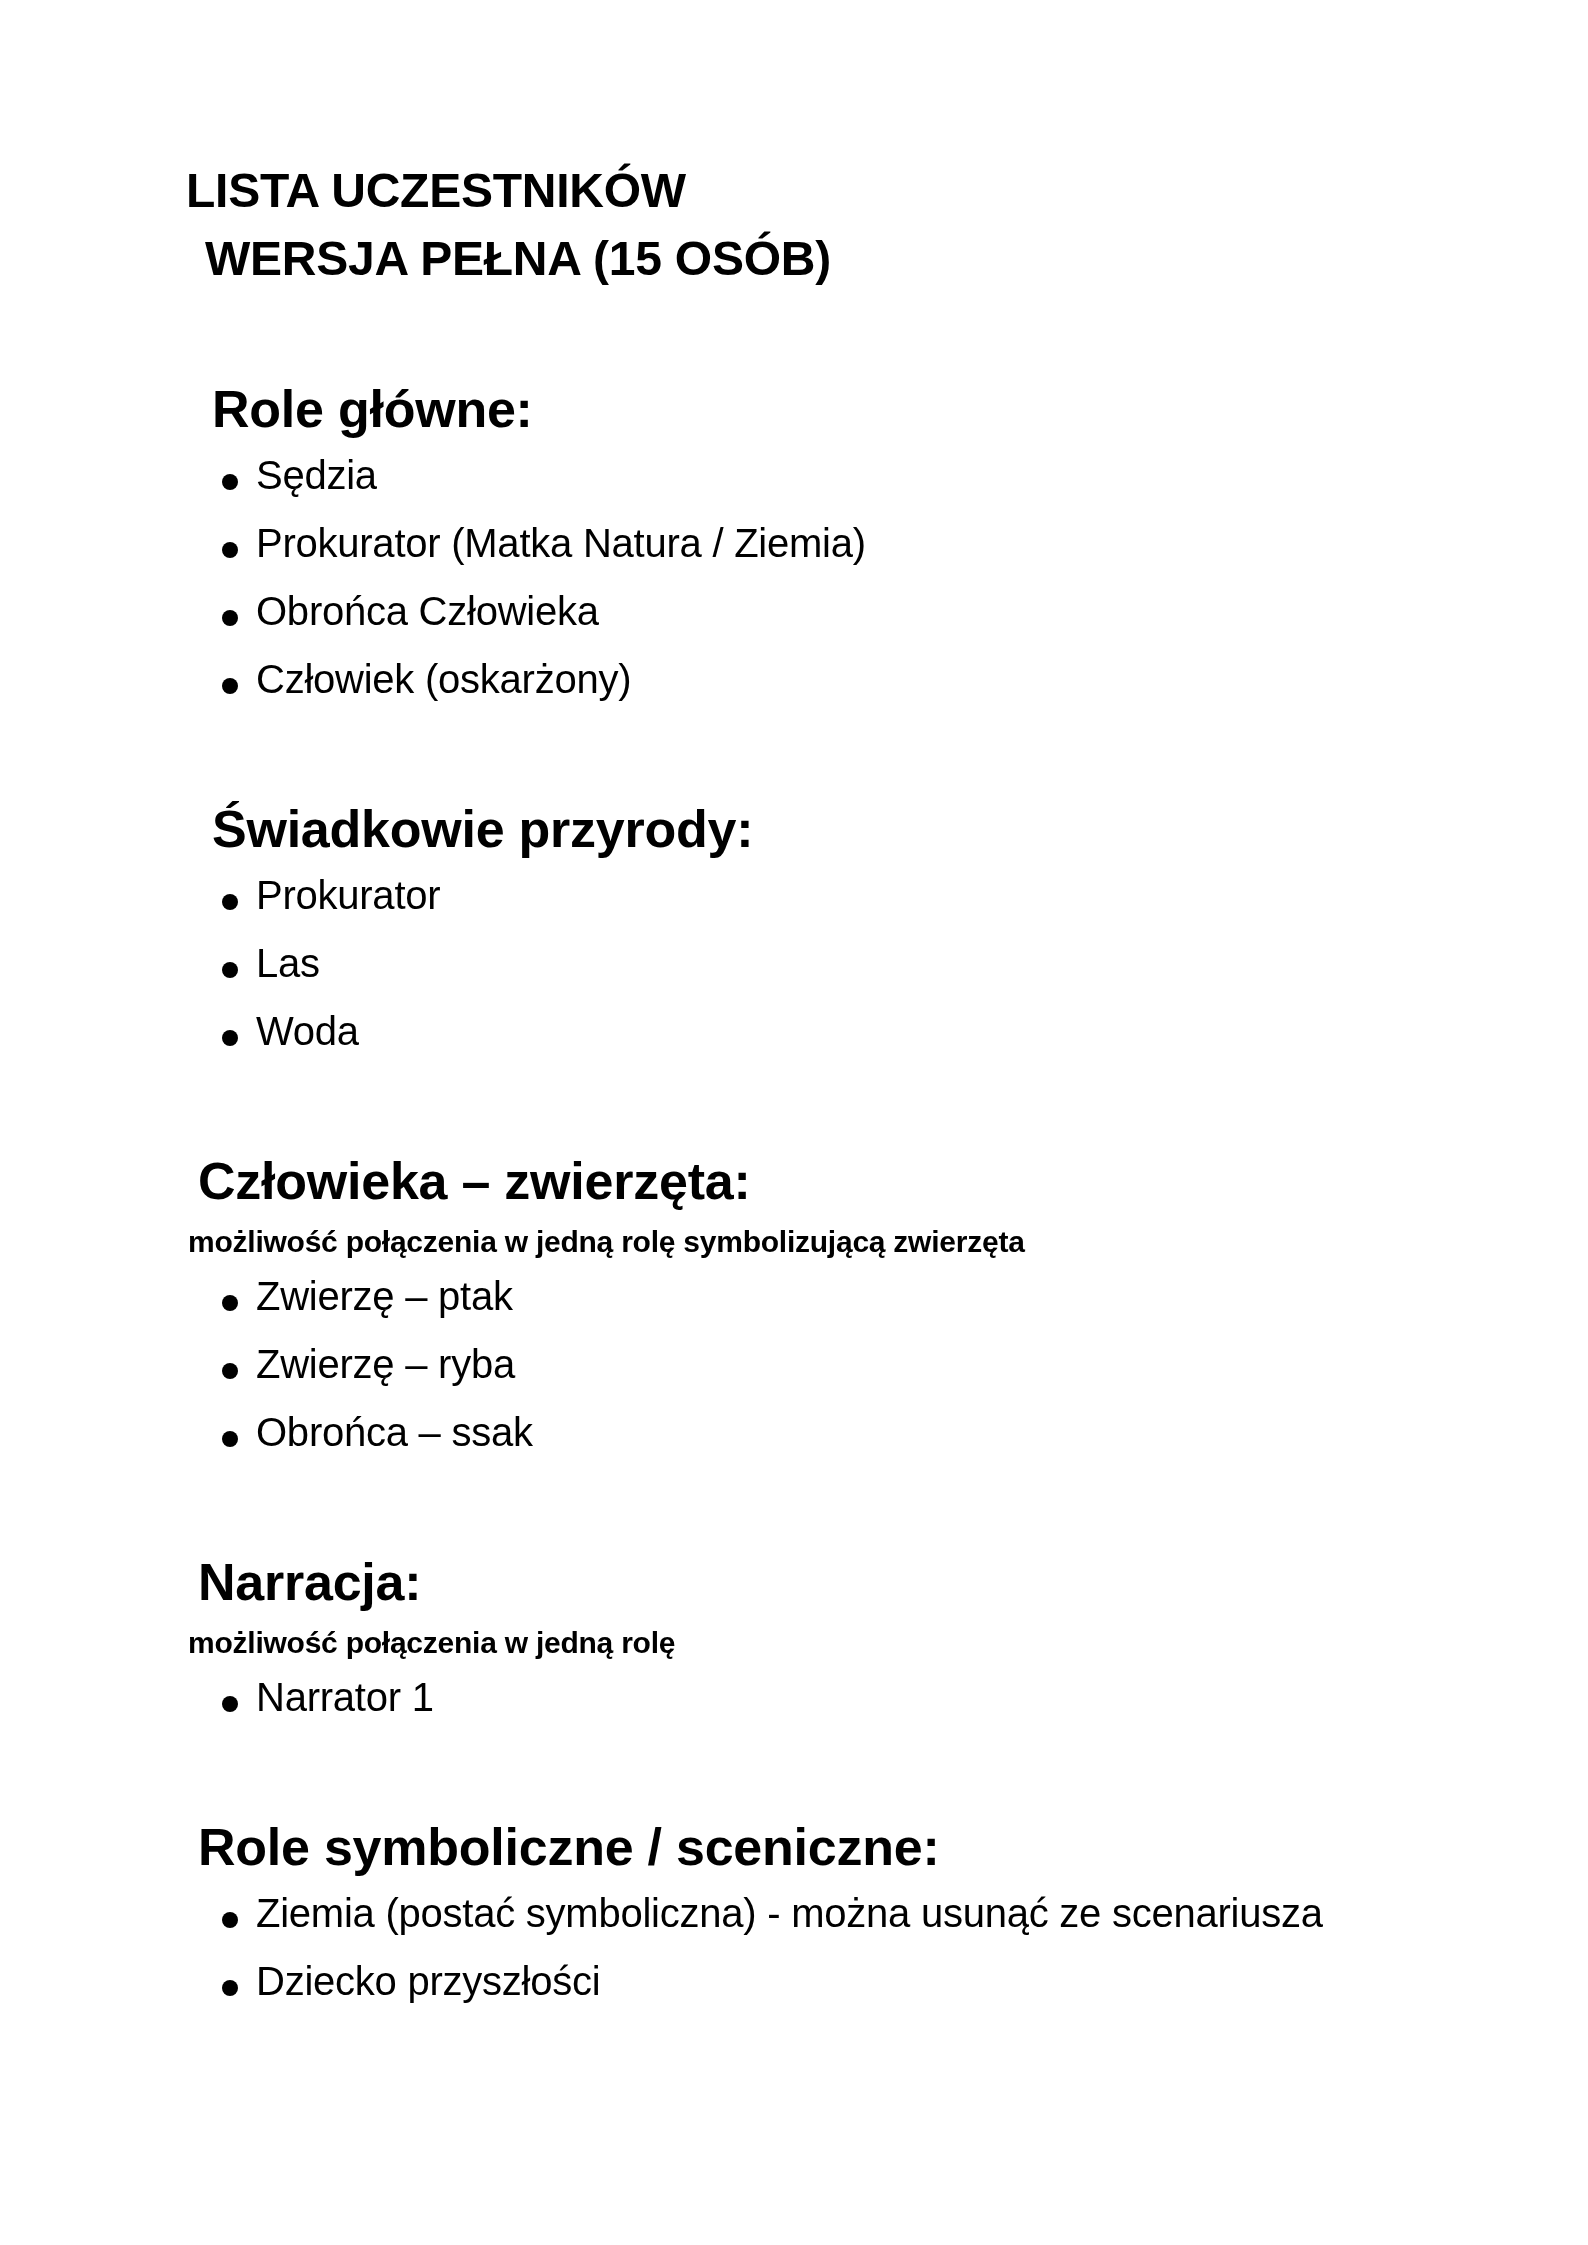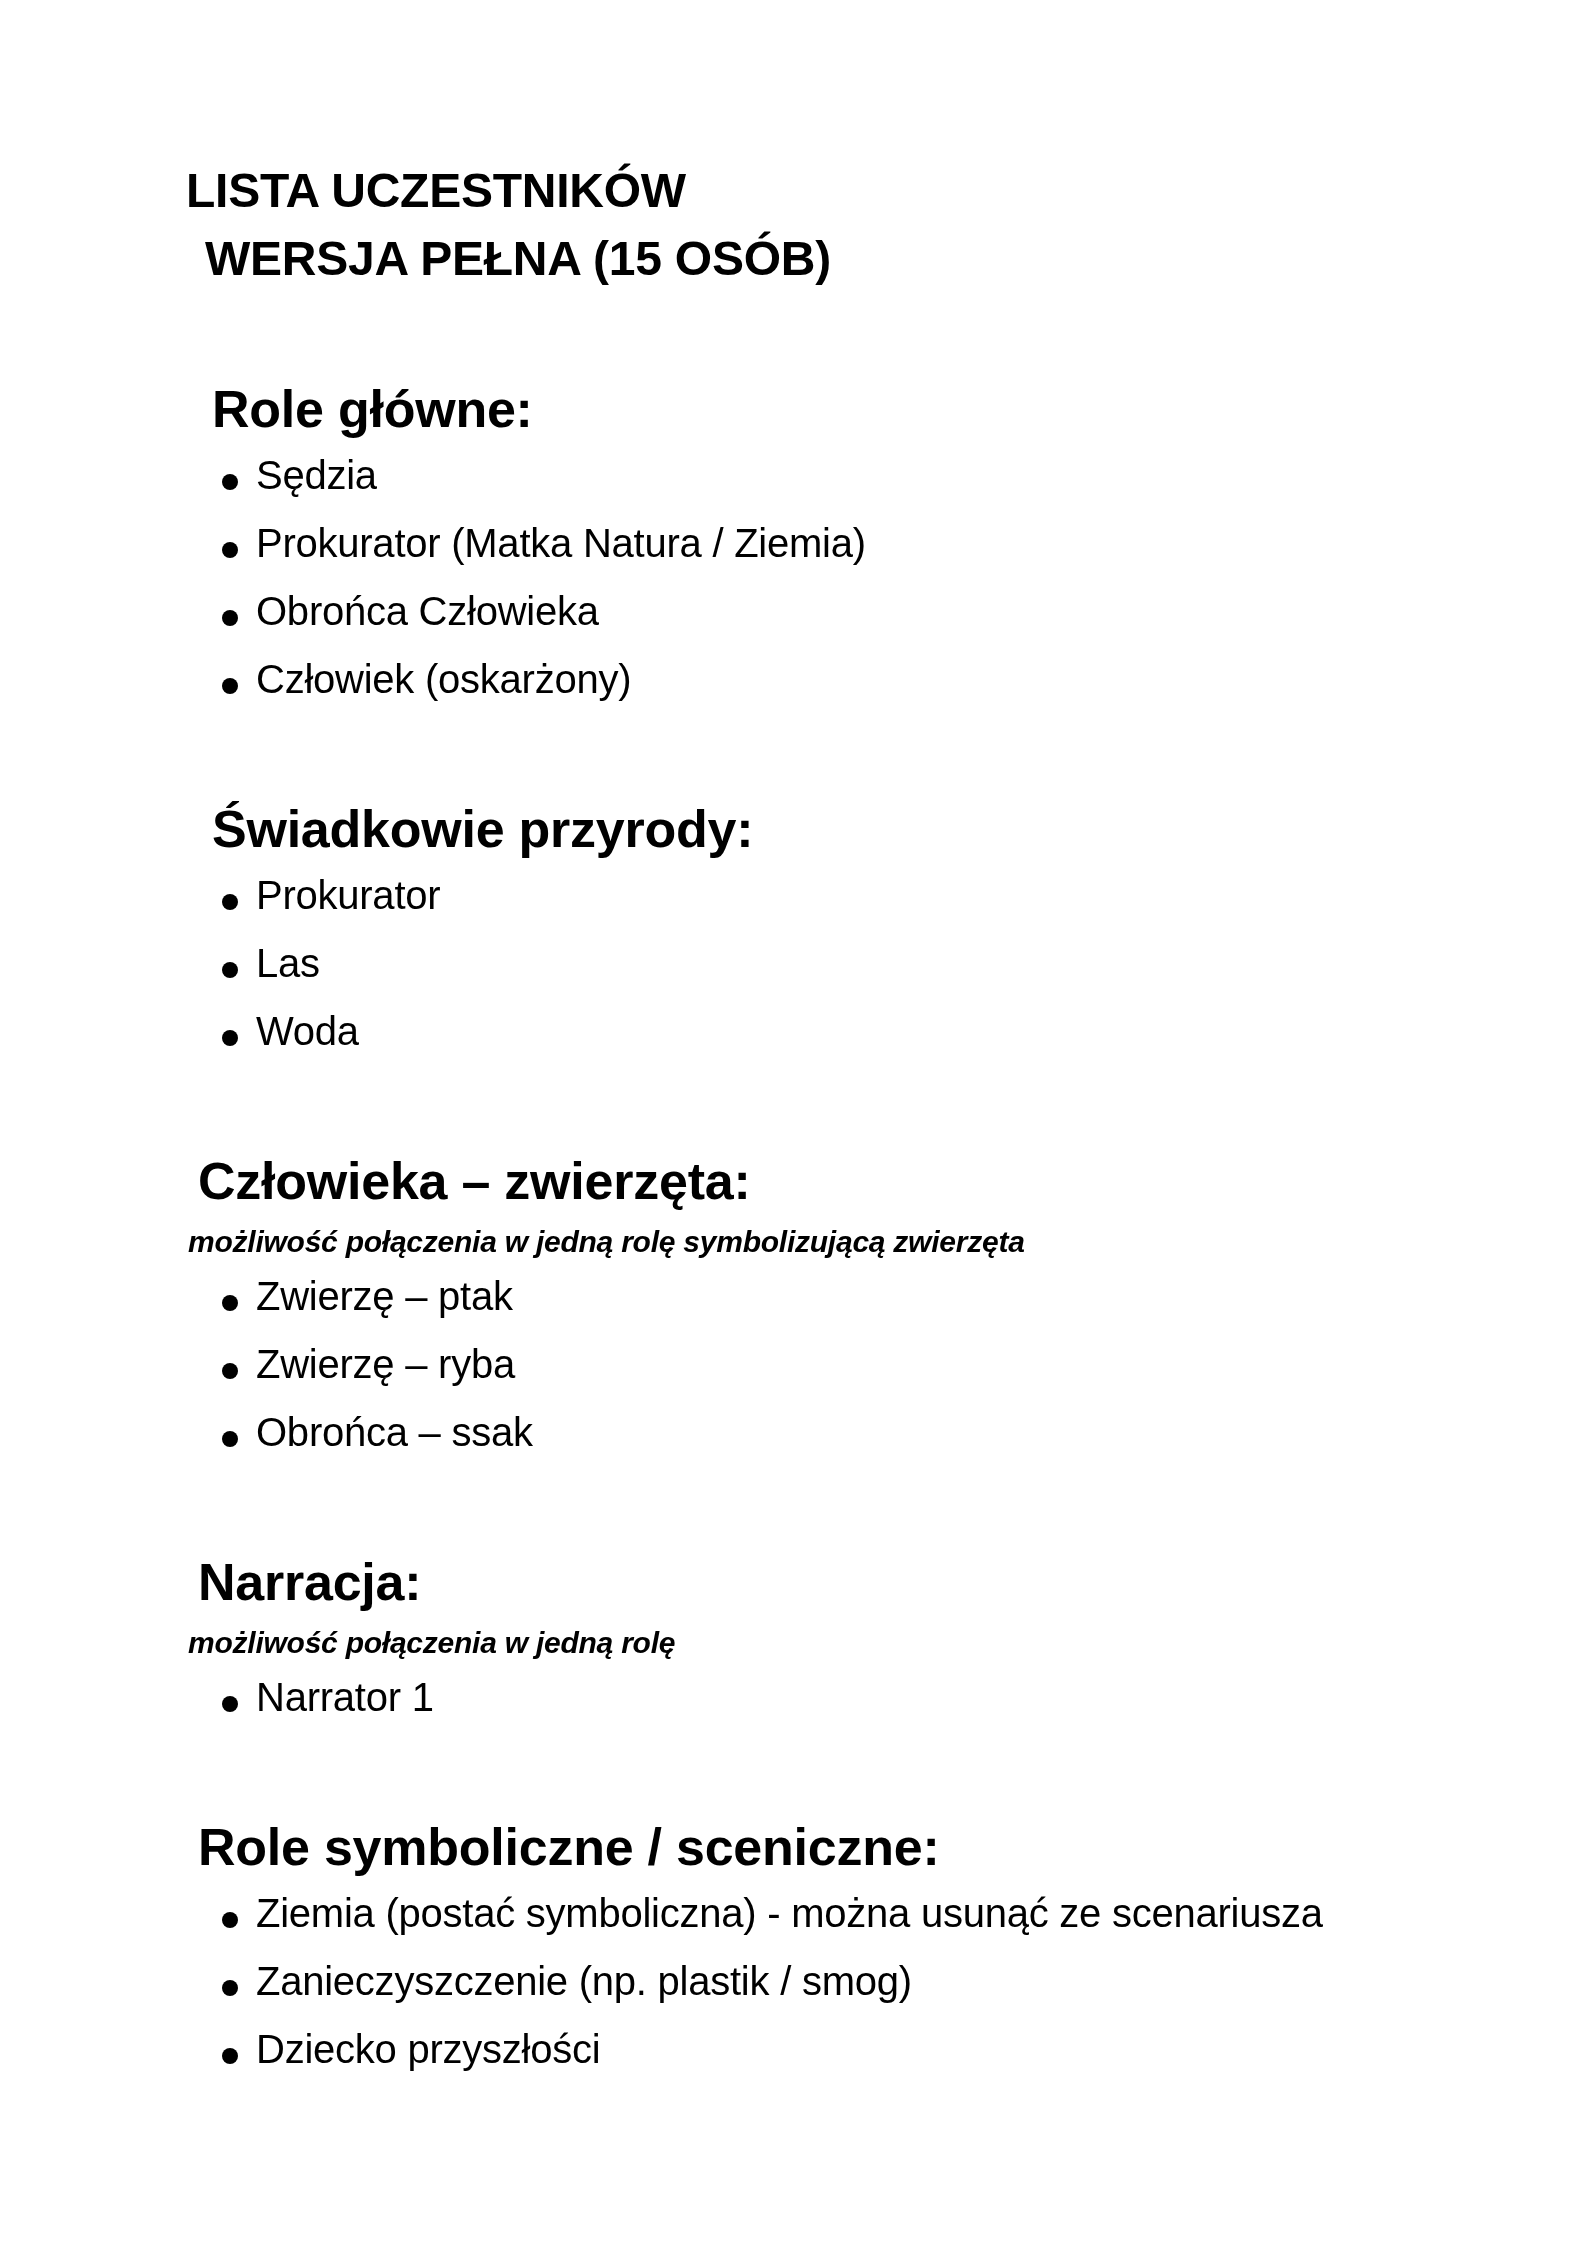--- a/index.html
+++ b/index.html
@@ -39,21 +39,20 @@
     line-height: 52px;
     white-space: nowrap;
   }
   .section.indented .section-title {
     padding-left: 14px;
   }
   .section-note {
     margin: 17px 0 0 2px;
     font-size: 30px;
     font-weight: bold;
-    font-style: italic;
     line-height: 36px;
     white-space: nowrap;
   }
   ul.items {
     list-style: none;
     margin: 6px 0 0 0;
     padding: 0;
   }
   ul.items.after-note {
     margin-top: 2px;
@@ -127,20 +126,19 @@
     <div class="section-note">możliwość połączenia w jedną rolę</div>
     <ul class="items after-note">
       <li><span class="bullet"></span><span>Narrator 1</span></li>
     </ul>
   </div>
 
   <div class="section">
     <h2 class="section-title">Role symboliczne / sceniczne:</h2>
     <ul class="items">
       <li><span class="bullet"></span><span>Ziemia (postać symboliczna) - można usunąć ze scenariusza</span></li>
-      <li><span class="bullet"></span><span>Zanieczyszczenie (np. plastik / smog)</span></li>
       <li><span class="bullet"></span><span>Dziecko przyszłości</span></li>
     </ul>
   </div>
 
   <div class="page-number">4</div>
 
 </div>
 
 </body></html>

